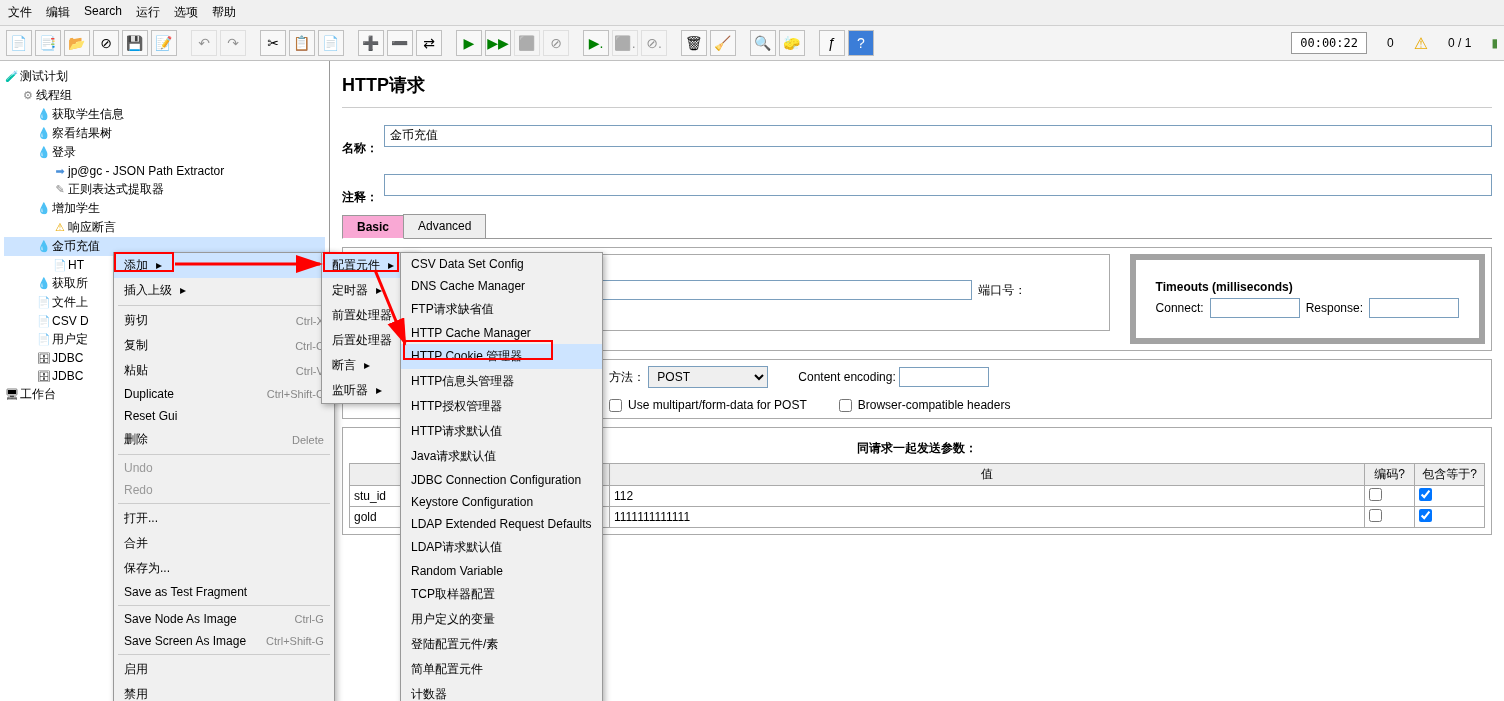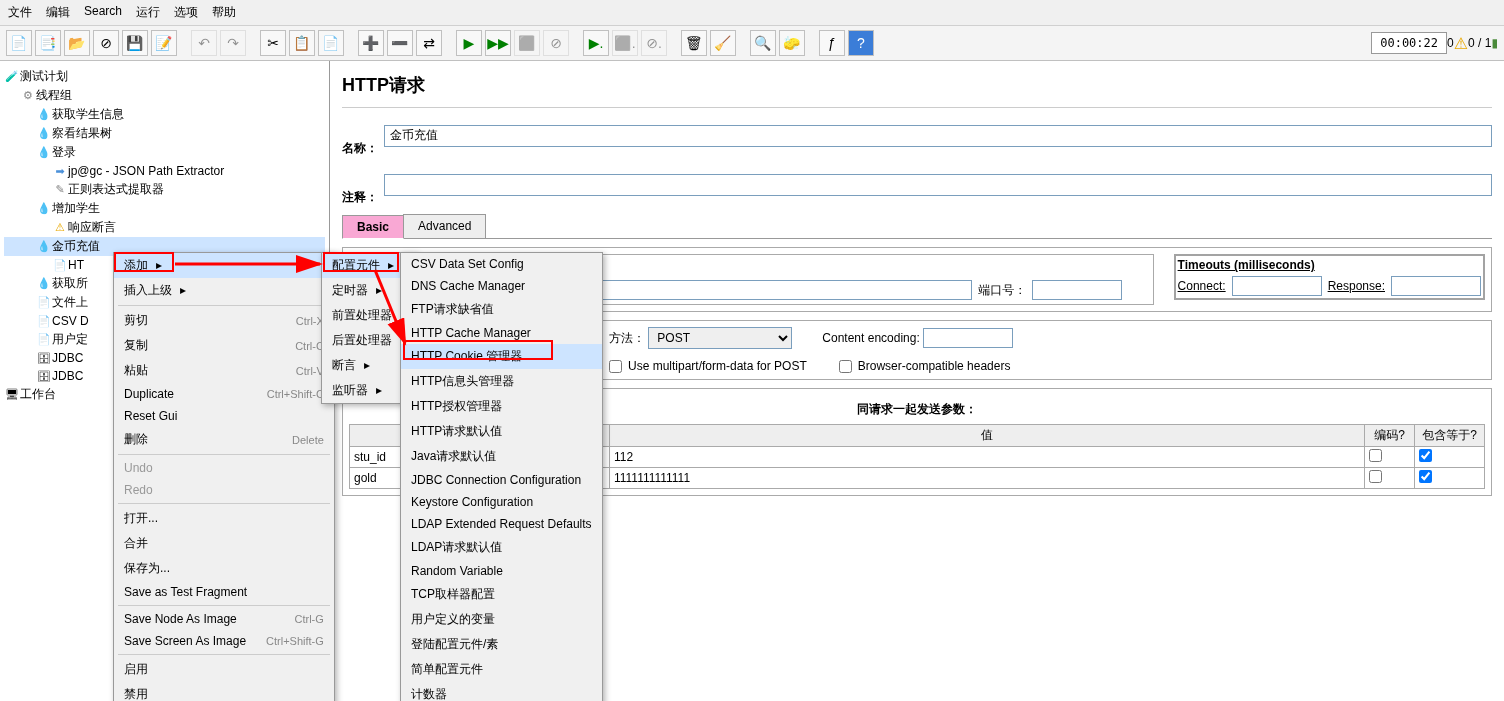--- a/index.html
+++ b/index.html
@@ -5,21 +5,21 @@
 * { box-sizing: border-box; margin: 0; padding: 0; font-family: Arial, "Microsoft YaHei", sans-serif; font-size: 12px; }
 body { background: #f0f0f0; width: 1504px; height: 701px; overflow: hidden; position: relative; }
 
 .menubar { background: #f0f0f0; padding: 4px 8px; display: flex; gap: 14px; border-bottom: 1px solid #d0d0d0; }
 .menubar span { color: #000; cursor: default; }
 
 .toolbar { background: #f4f4f4; padding: 4px 6px; display: flex; align-items: center; gap: 3px; border-bottom: 1px solid #c0c0c0; }
 .tbtn { width: 26px; height: 26px; border: 1px solid #c0c0c0; background: #f8f8f8; display: flex; align-items: center; justify-content: center; font-size: 14px; }
 .tbtn.disabled { opacity: 0.4; }
 .tsep { width: 8px; }
-.toolbar-right { margin-left: auto; display: flex; align-items: center; gap: 0; }
+.toolbar-right { margin-left: auto; display: flex; align-items: center; gap: 20px; }
 .timer-box { border: 1px solid #999; padding: 3px 8px; background: #fff; font-family: monospace; }
 .warn-icon { color: #e8a800; font-size: 16px; }
 
 .main { display: flex; height: calc(701px - 59px); }
 .tree-panel { width: 330px; background: #fff; border-right: 1px solid #999; padding: 6px 4px; position: relative; }
 .tree-node { display: flex; align-items: center; padding: 1px 0; white-space: nowrap; }
 .ind { display: inline-block; }
 .w1 { width: 16px; } .w2 { width: 32px; } .w3 { width: 48px; }
 .tree-icon { width: 16px; height: 16px; display: inline-flex; align-items: center; justify-content: center; font-size: 11px; }
 .ico-flask::before { content: "🧪"; }
@@ -67,21 +67,21 @@
 .ctx-item.disabled { color: #999; }
 .ctx-sep { height: 1px; background: #ccc; margin: 2px 4px; }
 .sub-arrow::after { content: "▸"; margin-left: 8px; }
 
 .red-box1 { position: absolute; border: 2px solid red; left: 114px; top: 252px; width: 60px; height: 20px; z-index: 200; pointer-events: none; }
 .red-box2 { position: absolute; border: 2px solid red; left: 323px; top: 252px; width: 76px; height: 20px; z-index: 200; pointer-events: none; }
 .red-box3 { position: absolute; border: 2px solid red; left: 403px; top: 340px; width: 150px; height: 20px; z-index: 200; pointer-events: none; }
 .arrow-svg { position: absolute; left: 170px; top: 252px; z-index: 199; pointer-events: none; }
 .arrow-svg2 { position: absolute; left: 370px; top: 265px; z-index: 199; pointer-events: none; }
 
-select.method { border: 1px solid #7a9ebd; padding: 2px 4px; width: 144px; }
+select.method { border: 1px solid #7a9ebd; padding: 2px 4px; width: 120px; }
 </style>
 </head>
 <body>
 
 <div class="menubar">
   <span>文件</span>
   <span>编辑</span>
   <span>Search</span>
   <span>运行</span>
   <span>选项</span>
@@ -248,21 +248,21 @@
       <div class="row-inline" style="align-items:flex-start; gap:20px;">
         <div style="flex:1; border:1px solid #aaa; padding:4px;">
           <div class="fieldset-title">Web服务器</div>
           <div class="row-inline">
             <label>服务器名称或IP：</label>
             <input class="md" value="${host}" style="">
             <label>端口号：</label>
             <input class="sm" style="">
           </div>
         </div>
-        <div style="border:2px solid #a3a3a3; padding:2px;text-decoration:underline;">
+        <div style="border:6px solid #a3a3a3; padding:20px;">
           <div class="fieldset-title">Timeouts (milliseconds)</div>
           <div class="row-inline">
             <label>Connect:</label>
             <input class="sm" style="">
             <label>Response:</label>
             <input class="sm" style="">
           </div>
         </div>
       </div>
     </div>

